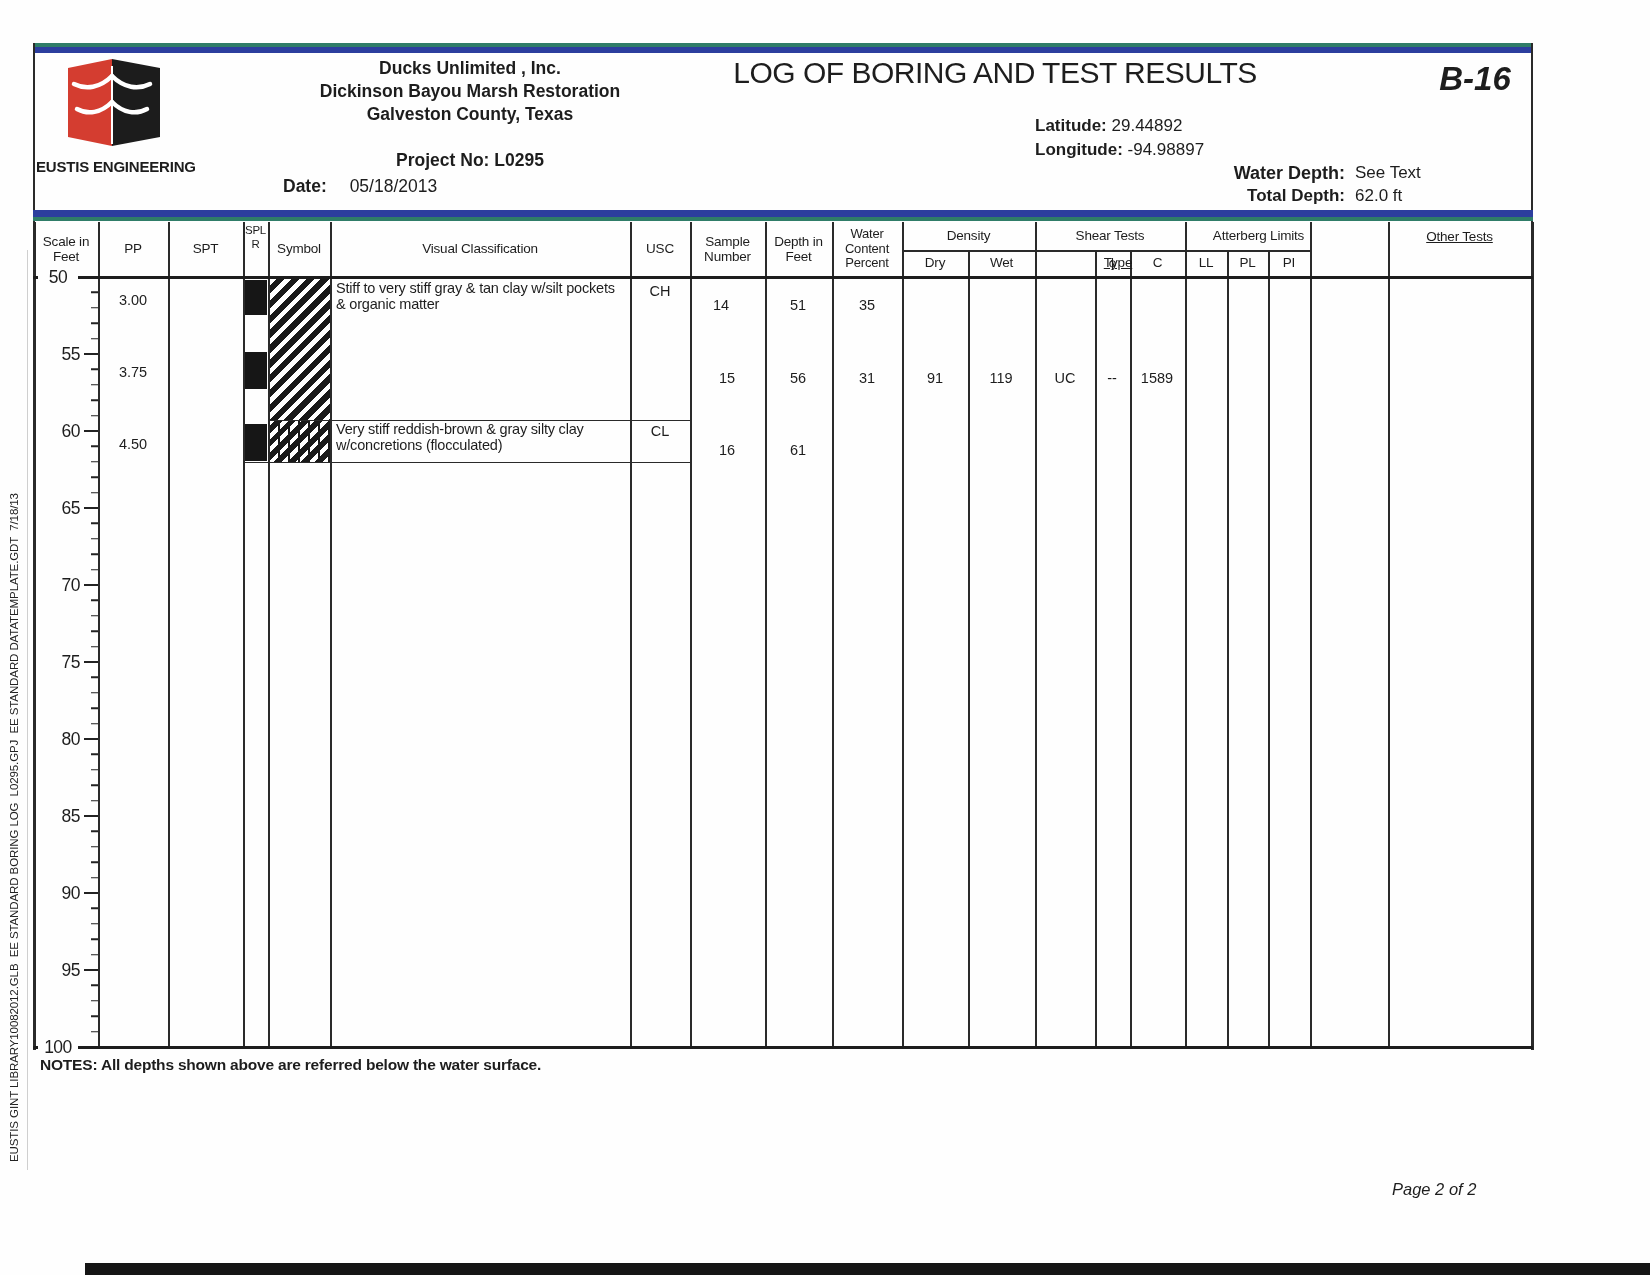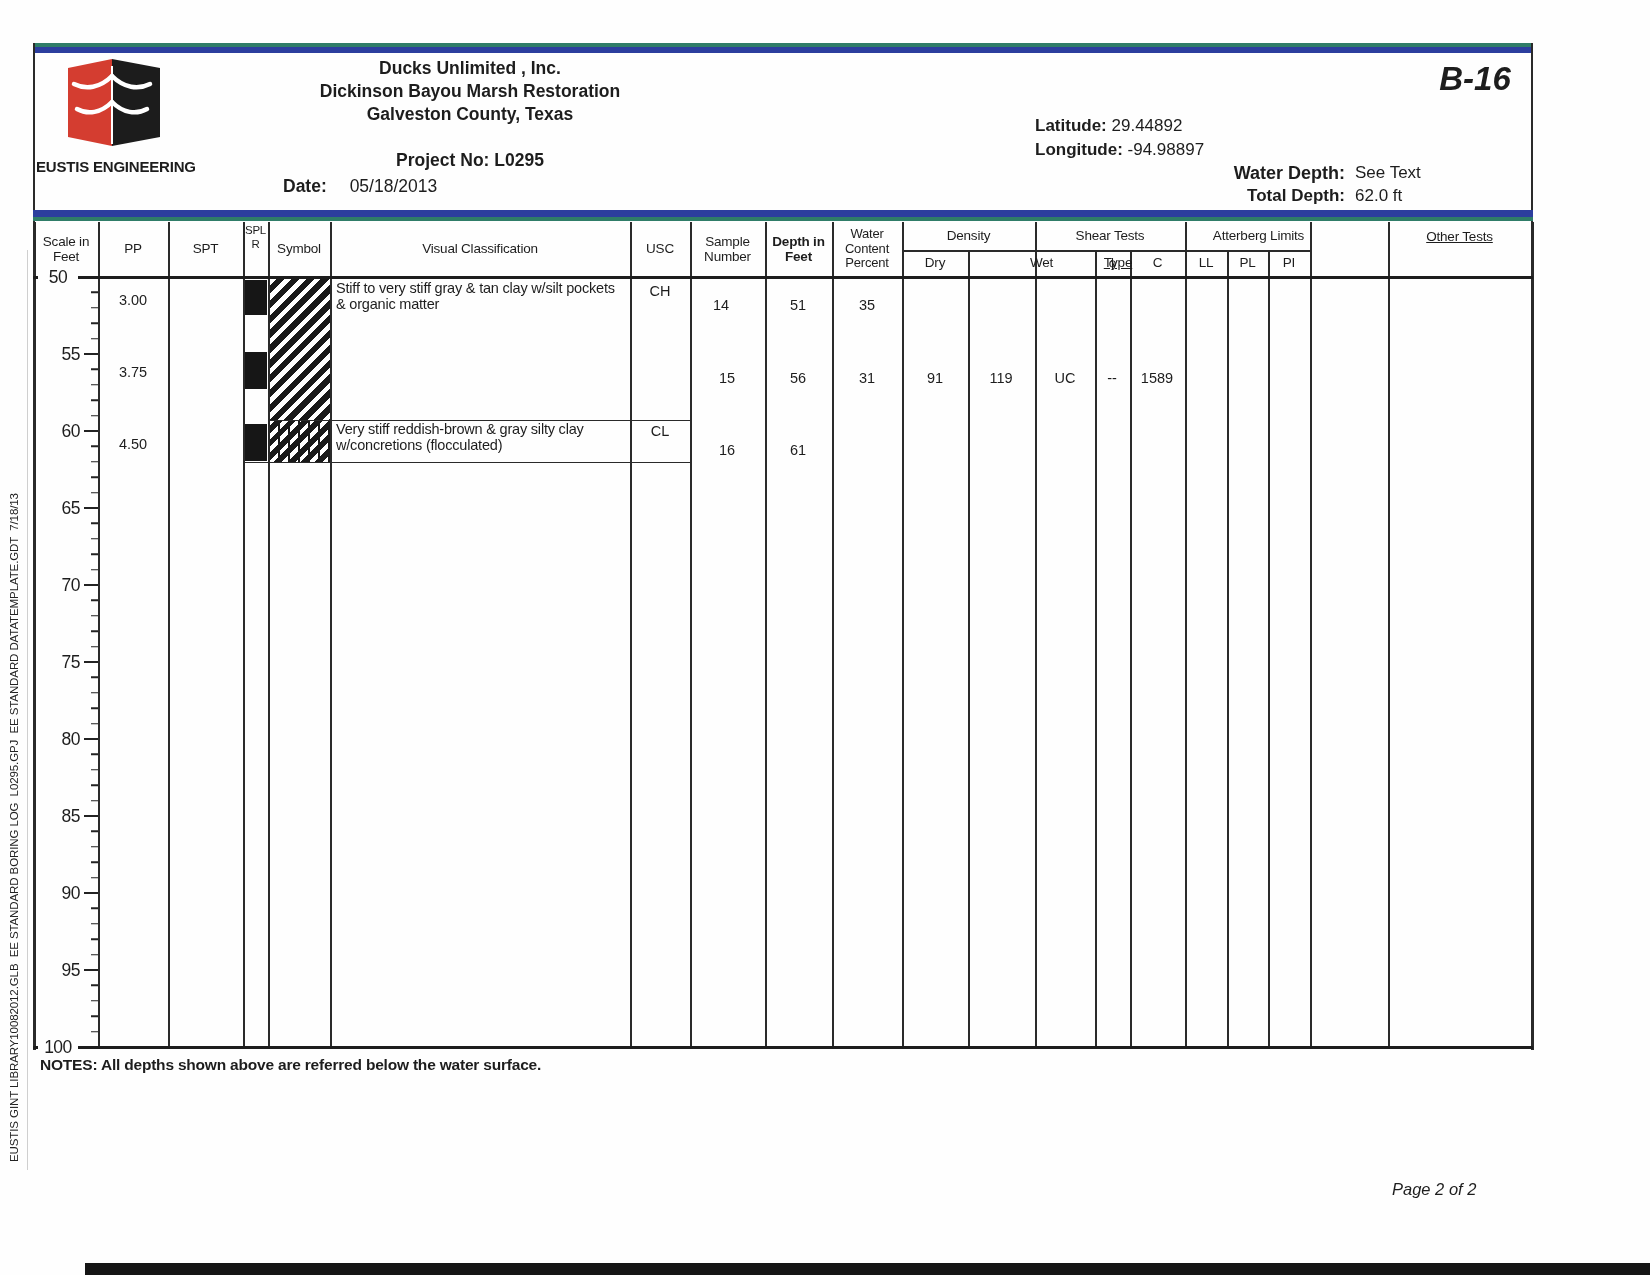--- a/index.html
+++ b/index.html
@@ -53,20 +53,21 @@
   <div class="abs b" style="left:280px;top:81px;width:380px;text-align:center;font-size:17.5px;">Dickinson Bayou Marsh Restoration</div>
   <div class="abs b" style="left:280px;top:104px;width:380px;text-align:center;font-size:17.5px;">Galveston County, Texas</div>
   <div class="abs b" style="left:280px;top:150px;width:380px;text-align:center;font-size:17.5px;">
     <span>Project No:</span>&nbsp;<span>L0295</span>
   </div>
   <div class="abs" style="left:283px;top:176px;font-size:17.5px;">
     <span class="b">Date:</span>
     <span style="margin-left:18px;">05/18/2013</span>
   </div>
 
+  <div class="abs" style="left:700px;top:56px;width:590px;text-align:center;font-size:30px;letter-spacing:-0.5px;">LOG OF BORING AND TEST RESULTS</div>
   <div class="abs b" style="left:1420px;top:60px;width:110px;text-align:center;font-size:33px;font-style:italic;">B-16</div>
 
   <div class="abs" style="left:1035px;top:116px;font-size:17px;">
     <span class="b">Latitude:</span>
     <span>29.44892</span>
   </div>
   <div class="abs" style="left:1035px;top:140px;font-size:17px;">
     <span class="b">Longitude:</span>
     <span>-94.98897</span>
   </div>
@@ -106,25 +107,25 @@
   <div class="hline" style="left:33px;top:1046px;width:1500px;height:3px;background:#1d1d1d;"></div>
 
   <div class="hcell" style="left:35px;top:222px;width:62px;height:54px;">Scale in Feet</div>
   <div class="hcell" style="left:98px;top:222px;width:70px;height:54px;">PP</div>
   <div class="hcell" style="left:168px;top:222px;width:75px;height:54px;">SPT</div>
   <div class="hcell" style="left:243px;top:224px;width:25px;height:56px;font-size:11.5px;line-height:13.5px;word-break:break-all;align-items:flex-start;">SPLR</div>
   <div class="hcell" style="left:268px;top:222px;width:62px;height:54px;">Symbol</div>
   <div class="hcell" style="left:330px;top:222px;width:300px;height:54px;">Visual Classification</div>
   <div class="hcell" style="left:630px;top:222px;width:60px;height:54px;">USC</div>
   <div class="hcell" style="left:693px;top:222px;width:69px;height:54px;">Sample Number</div>
-  <div class="hcell" style="left:772px;top:222px;width:53px;height:54px;font-weight:bold;">Depth in Feet</div>
+  <div class="hcell" style="left:772px;top:222px;width:53px;height:54px;">Depth in Feet</div>
   <div class="hcell" style="left:836px;top:222px;width:62px;height:54px;font-size:13px;">Water Content Percent</div>
   <div class="hcell" style="left:902px;top:222px;width:133px;height:28px;">Density</div>
   <div class="hcell" style="left:902px;top:250px;width:66px;height:26px;">Dry</div>
-  <div class="hcell" style="left:968px;top:250px;width:67px;height:26px;margin-left:40px;">Wet</div>
+  <div class="hcell" style="left:968px;top:250px;width:67px;height:26px;">Wet</div>
   <div class="hcell" style="left:1035px;top:222px;width:150px;height:28px;">Shear Tests</div>
   <div class="hcell" style="left:1086px;top:250px;width:64px;height:26px;text-decoration:underline;">Type</div>
   <div class="hcell" style="left:1095px;top:250px;width:35px;height:26px;">ϕ</div>
   <div class="hcell" style="left:1130px;top:250px;width:55px;height:26px;">C</div>
   <div class="hcell" style="left:1185px;top:222px;width:147px;height:28px;">Atterberg Limits</div>
   <div class="hcell" style="left:1185px;top:250px;width:42px;height:26px;">LL</div>
   <div class="hcell" style="left:1227px;top:250px;width:41px;height:26px;">PL</div>
   <div class="hcell" style="left:1268px;top:250px;width:42px;height:26px;">PI</div>
   <div class="hcell" style="left:1388px;top:210px;width:143px;height:54px;text-decoration:underline;">Other Tests</div>
 

